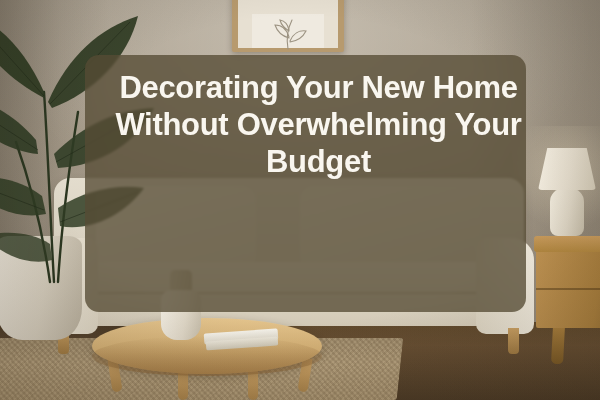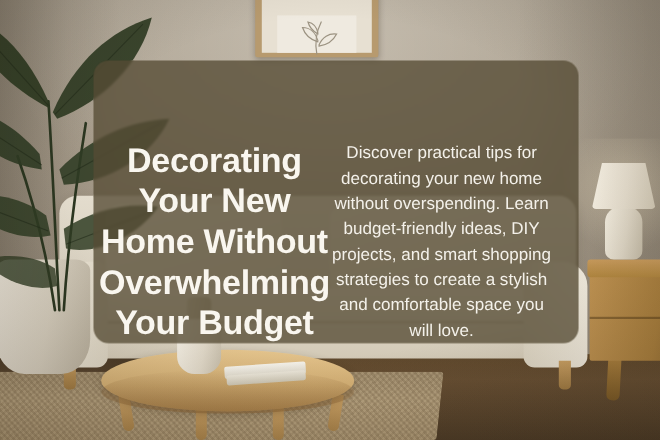--- a/index.html
+++ b/index.html
@@ -219,23 +219,24 @@
   }
 
   
   #overlay-card {
     left: 85px; top: 55px; width: 441px; height: 257px;
     background: rgba(86,75,52,0.78);
     border-radius: 14px;
     backdrop-filter: blur(1px);
   }
   #overlay-content {
-    left: 75px; top: 55px; width: 441px; height: 257px;
+    left: 98px; top: 55px; width: 441px; height: 257px;
     display: flex;
-    align-items: flex-end;
+    flex-direction: column;
+    align-items: flex-start;
     box-sizing: border-box;
     padding: 14px 14px 0 14px;
   }
   #headline {
     margin: 0;
     width: 100%;
     text-align: center;
     color: #F9F6EF;
     font-size: 31px;
     line-height: 37px;
@@ -332,16 +333,15 @@
   <div class="layer" id="st-top"></div>
   <div class="layer" id="lamp-glow"></div>
   <div class="layer" id="lamp-base"></div>
   <div class="layer" id="lamp-shade"></div>
 
   <div class="layer" id="grade"></div>
 
   <div class="layer" id="overlay-card"></div>
   <div class="layer" id="overlay-content">
     <h1 id="headline">Decorating Your New Home Without Overwhelming Your Budget</h1>
-    <p id="subtext">Discover practical tips for decorating your new home without overspending. Learn budget-friendly ideas, DIY projects, and smart shopping strategies to create a stylish and comfortable space you will love.</p>
   </div>
 
 </div>
 
 </body></html>

